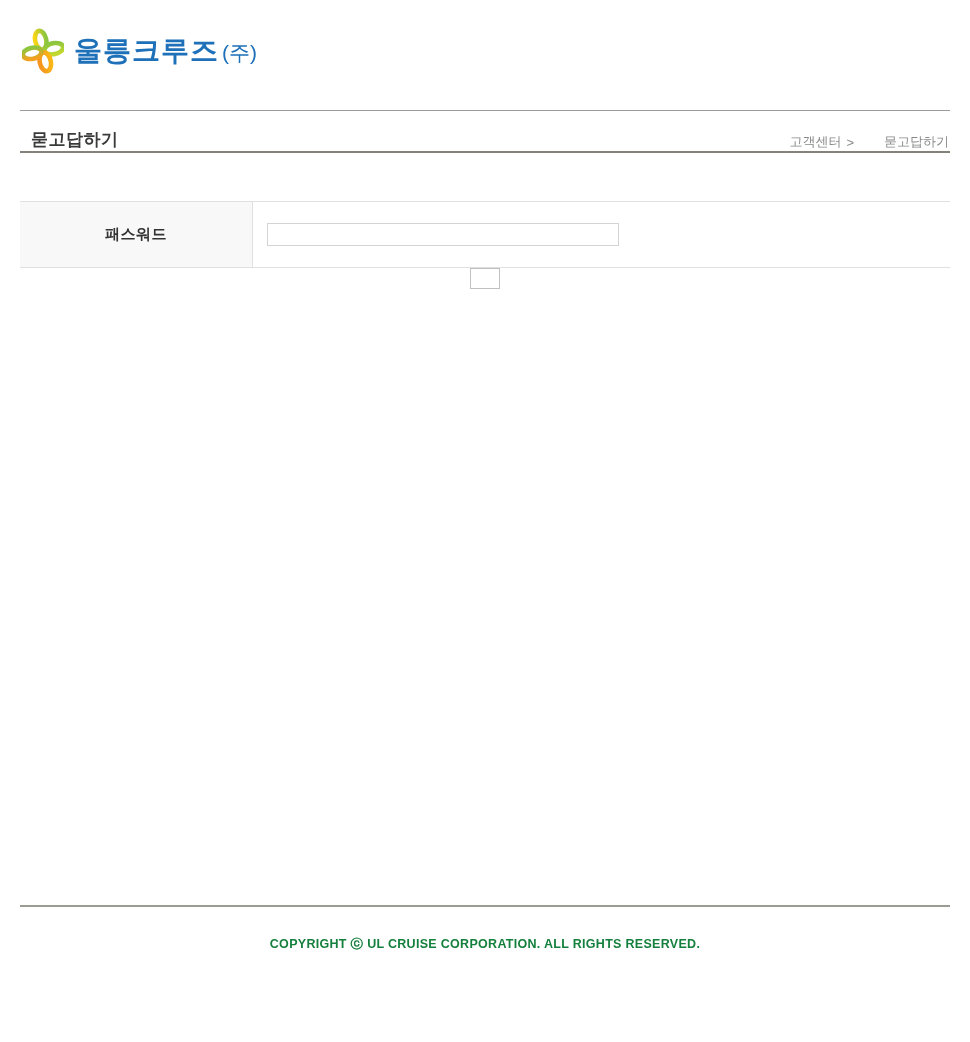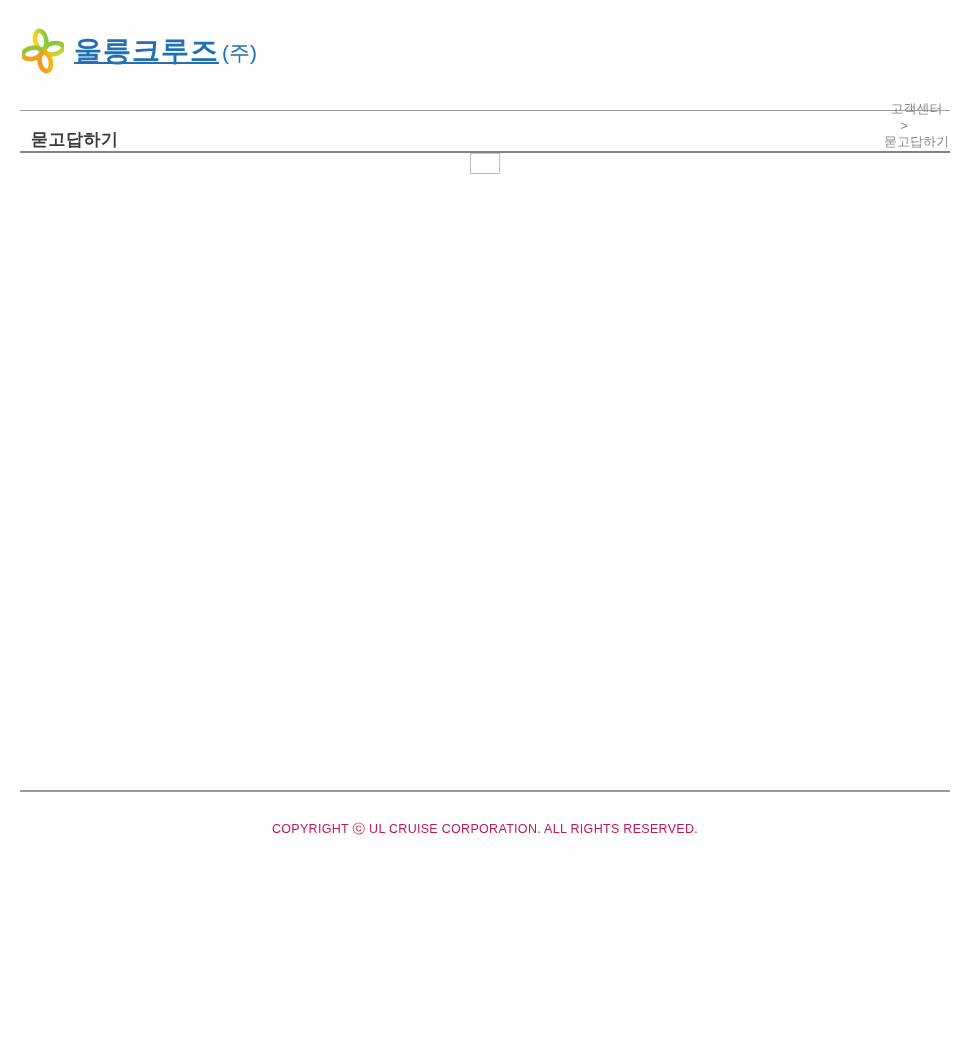--- a/index.html
+++ b/index.html
@@ -24,21 +24,20 @@
     cursor: pointer;
     text-decoration: none;
   }
   .logo-icon { width: 42px; height: 46px; margin-right: 10px; }
   .logo-text {
     font-size: 28px;
     font-weight: bold;
     color: #1e70b8;
     letter-spacing: 1px;
     line-height: 1;
-    text-decoration: underline;
   }
   .logo-suffix {
     font-size: 21px;
     font-weight: normal;
     color: #1e70b8;
     margin-left: 3px;
     line-height: 1;
     position: relative;
     top: 1px;
   }
@@ -58,21 +57,20 @@
     color: #3a3a3a;
     padding-left: 11px;
     letter-spacing: 0.5px;
   }
   .breadcrumb {
     display: flex;
     align-items: center;
     font-size: 13px;
     color: #898989;
     padding-right: 1px;
-    flex-direction: column;
   }
   .breadcrumb .crumb { color: #898989; text-decoration: none; cursor: pointer; }
   .breadcrumb .sep { margin: 0 30px 0 5px; }
 
   
   .pw-table {
     margin-top: 48px;
     border-top: 1px solid #e0e0e0;
     border-bottom: 1px solid #e0e0e0;
   }
@@ -123,22 +121,23 @@
   .main-spacer { height: 616px; }
 
   
   .site-footer {
     border-top: 2px solid #9b9a93;
     text-align: center;
     padding-top: 29px;
   }
   .copyright {
     font-size: 12.5px;
-    color: #be185d;
+    color: #15803d;
     letter-spacing: 0.3px;
+    font-weight: bold;
   }
 </style>
 </head>
 <body>
 
 <div class="container">
 
   <div class="site-header">
     <a class="logo">
       <span class="logo-icon">
@@ -176,20 +175,28 @@
 
   <div class="title-bar">
     <h2 class="page-title">묻고답하기</h2>
     <div class="breadcrumb">
       <a class="crumb">고객센터</a>
       <span class="sep">&gt;</span>
       <a class="crumb">묻고답하기</a>
     </div>
   </div>
 
+  <div class="pw-table">
+    <div class="pw-row">
+      <div class="label-cell">패스워드</div>
+      <div class="input-cell">
+        <input type="password" class="pw-input" value="" style="">
+      </div>
+    </div>
+  </div>
 
   <div class="confirm-wrap">
     <button class="confirm-button"></button>
   </div>
 
   <div class="main-spacer"></div>
 
   <div class="site-footer">
     <p class="copyright">COPYRIGHT ⓒ UL CRUISE CORPORATION. ALL RIGHTS RESERVED.</p>
   </div>

